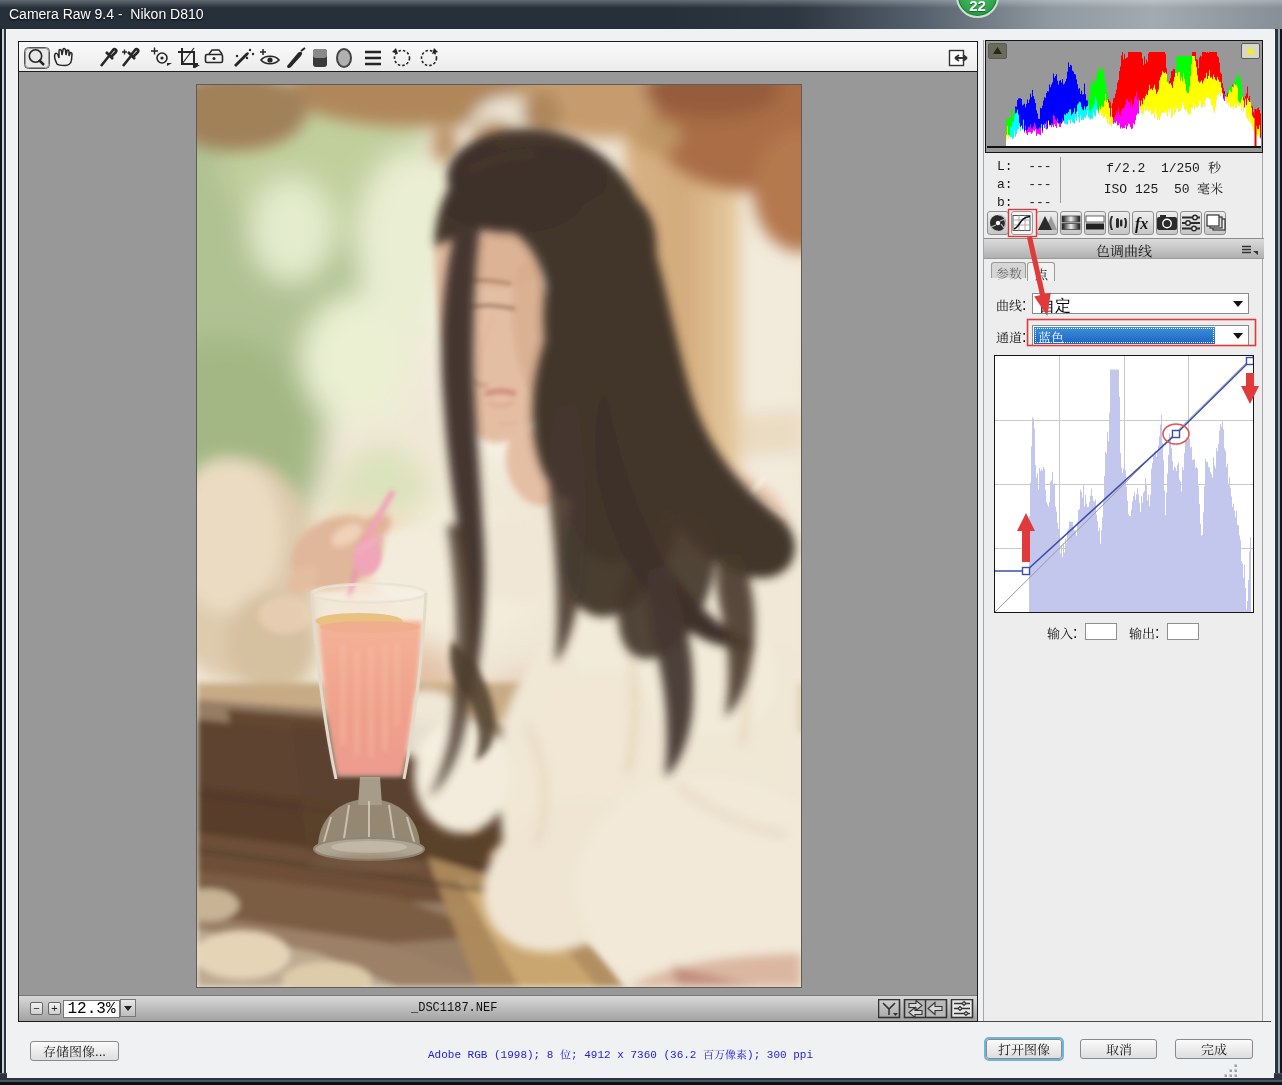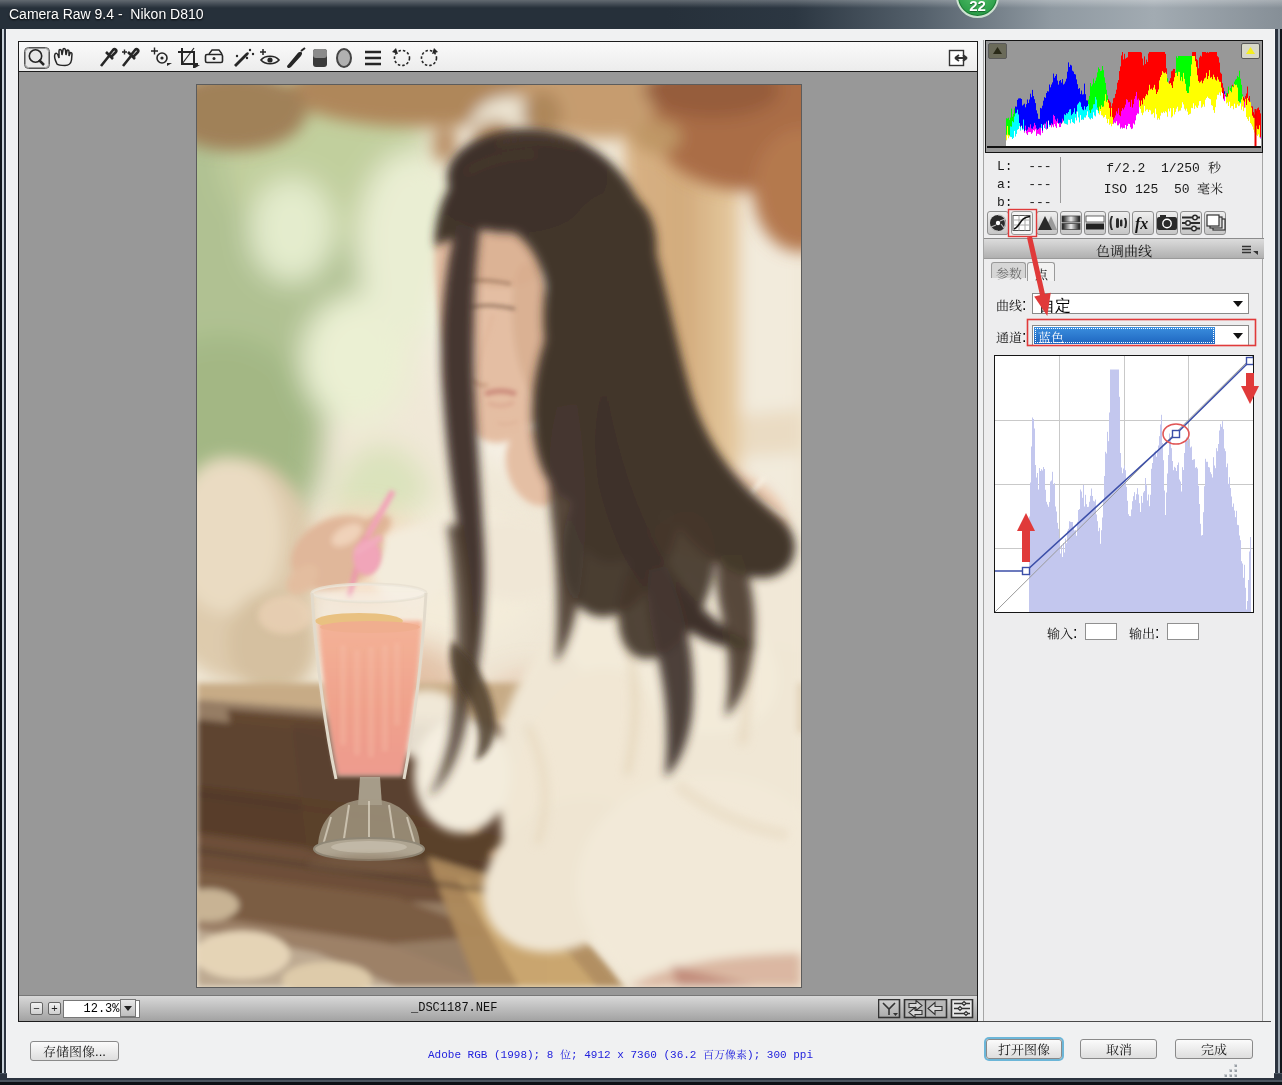--- a/index.html
+++ b/index.html
@@ -361,21 +361,21 @@
 
 <g filter="url(#b3)">
 <path d="M256 556 C278 574 294 602 298 632 C300 654 292 670 278 676 C286 652 280 626 266 606 C254 590 250 568 256 556 Z" fill="#3a281a" opacity="0.85"></path>
 </g>
 <rect width="604" height="902" fill="#f8f0e2" opacity="0.10"></rect>
 </svg></div>
       </div>
 <div id="zoombar">
         <div class="zbtn" style="left:11px;top:6px">−</div>
         <div class="zbtn" style="left:29px;top:6px">+</div>
-        <div class="abs mono" style="left:44px;top:4px;width:77px;height:18px;background:#fff;border:1px solid #777;font-size:12px;text-align:center;line-height:17px">12.3%</div>
+        <div class="abs mono" style="left:44px;top:4px;width:57px;height:18px;background:#fff;border:1px solid #777;font-size:16px;text-align:center;line-height:17px">12.3%</div>
         <div class="abs" style="left:101px;top:3px;width:16px;height:18px;background:linear-gradient(#e8e8e8,#bdbdbd);border:1px solid #777">
           <div style="margin:6px auto 0;width:0;height:0;border-left:4px solid transparent;border-right:4px solid transparent;border-top:5px solid #222"></div>
         </div>
         <div class="abs mono" style="left:392px;top:5px;font-size:12px;color:#111">_DSC1187.NEF</div>
         <svg width="96" height="20" style="position:absolute;left:859px;top:3px">
           <rect x="0.5" y="0.5" width="21" height="18" fill="none" stroke="#333" stroke-width="1.6"></rect>
           <path d="M5 4 L11 10 L17 4 M11 10 V16" stroke="#333" stroke-width="1.6" fill="none"></path>
           <path d="M15 14 l5 0 -2.5 3 z" fill="#333"></path>
           <rect x="26.5" y="0.5" width="42" height="18" fill="#b8b8b8" stroke="#333" stroke-width="1.6"></rect>
           <path d="M47.5 0.5 V18.5" stroke="#333" stroke-width="1.4"></path>

